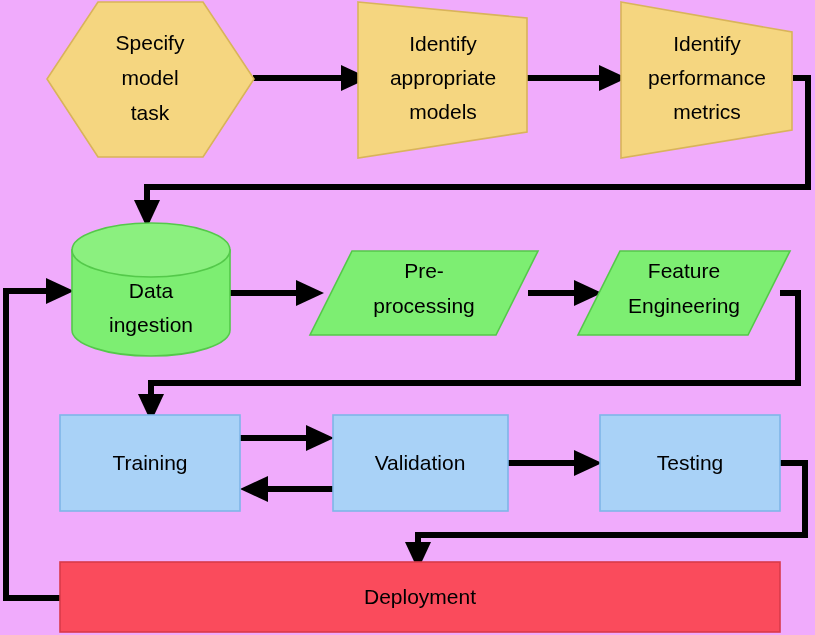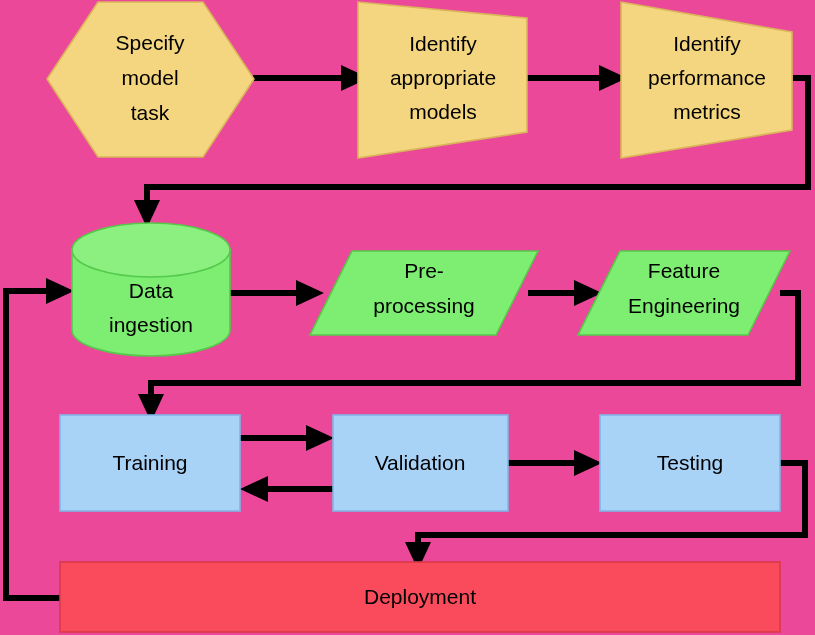--- a/index.html
+++ b/index.html
@@ -10,21 +10,21 @@
   body {
     width: 815px;
     height: 635px;
     font-family: "Liberation Sans", sans-serif;
     overflow: hidden;
   }
   #flowchart-root {
     position: relative;
     width: 815px;
     height: 635px;
-    background: #ec4899;
+    background: #f0abfc;
   }
   svg#diagram {
     display: block;
     width: 815px;
     height: 635px;
   }
   .node-label {
     font-family: "Liberation Sans", sans-serif;
     font-size: 21px;
     fill: #000000;

